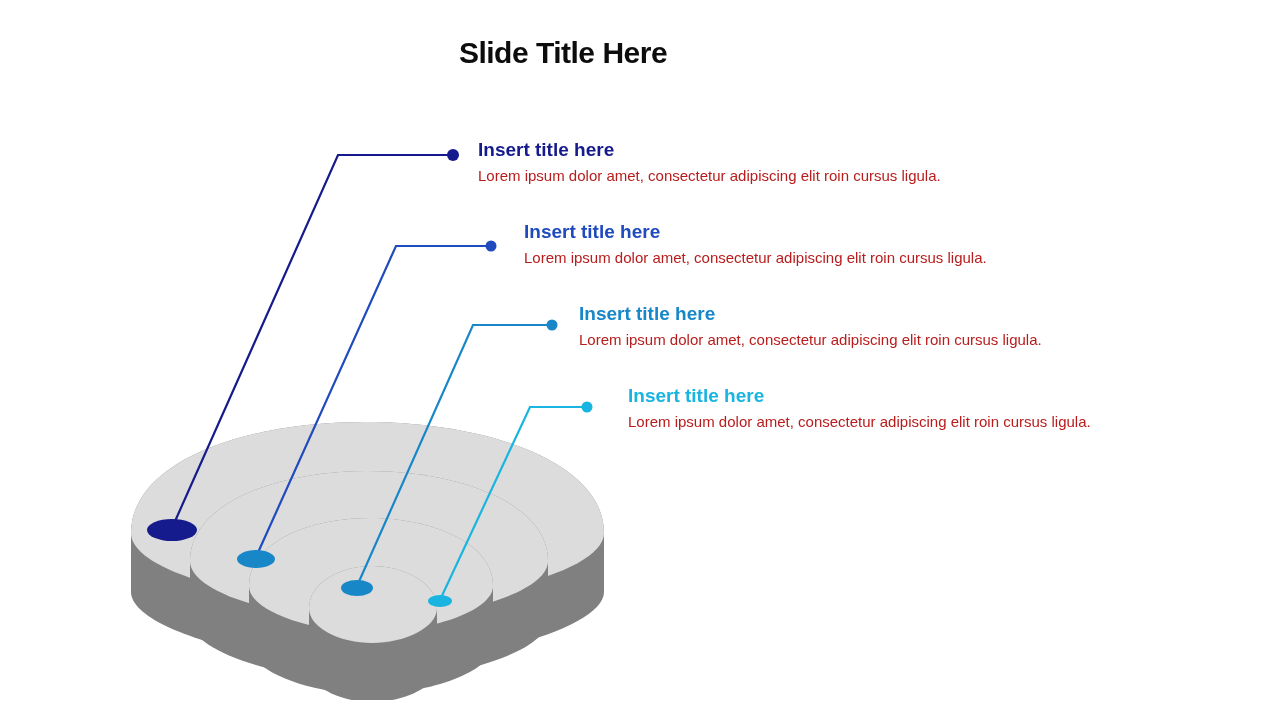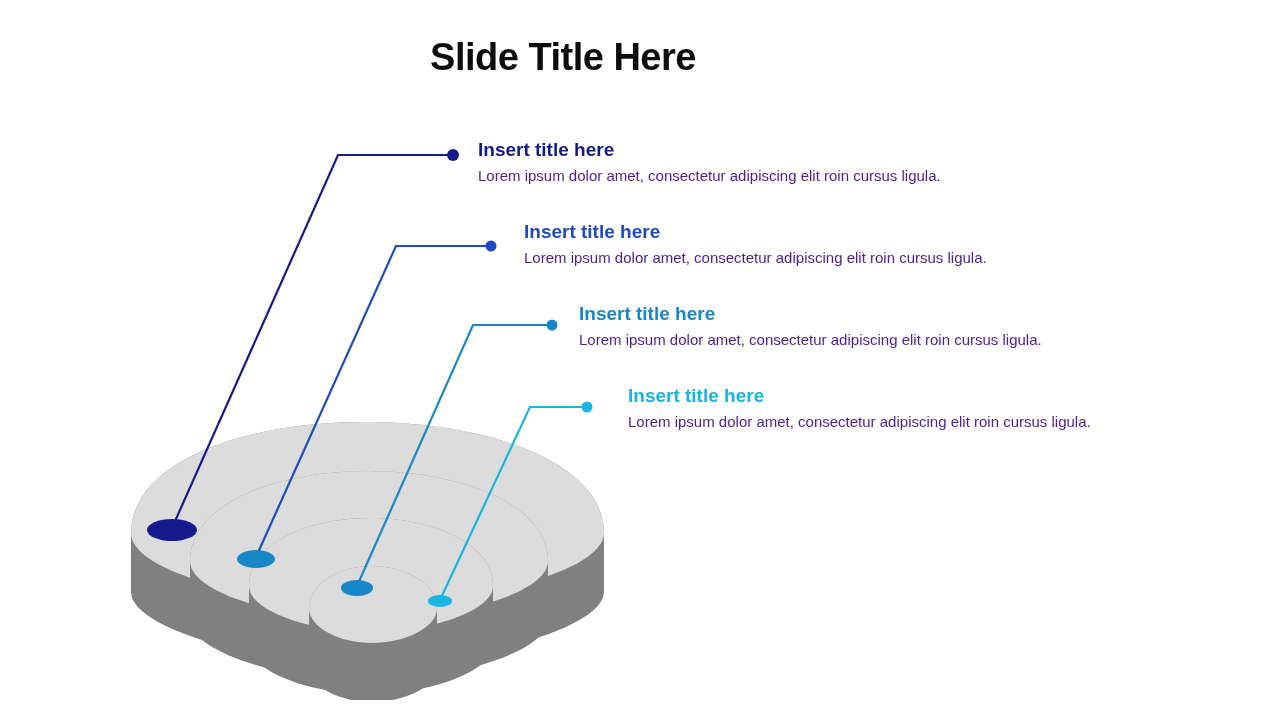--- a/index.html
+++ b/index.html
@@ -24,21 +24,21 @@
     background: #ffffff;
   }
 
   
   #slide-title {
     position: absolute;
     left: 0;
     top: 36px;
     width: 1126px;
     text-align: center;
-    font-size: 38px;
+    font-size: 30px;
     font-weight: bold;
     color: #0d0d0d;
     letter-spacing: -0.5px;
     line-height: 1.15;
     white-space: nowrap;
   }
 
   
   .text-block {
     position: absolute;
@@ -46,21 +46,21 @@
   .tb-title {
     font-size: 19px;
     font-weight: bold;
     line-height: 1.15;
     margin: 0 0 6px 0;
     white-space: nowrap;
   }
   .tb-body {
     font-size: 15px;
     font-weight: normal;
-    color: #4c1d95;
+    color: #b91c1c;
     line-height: 1.25;
     margin: 0;
     white-space: nowrap;
   }
 
   #text-block-1 { left: 478px; top: 139px; }
   #text-block-2 { left: 524px; top: 221px; }
   #text-block-3 { left: 579px; top: 303px; }
   #text-block-4 { left: 628px; top: 385px; }
 

